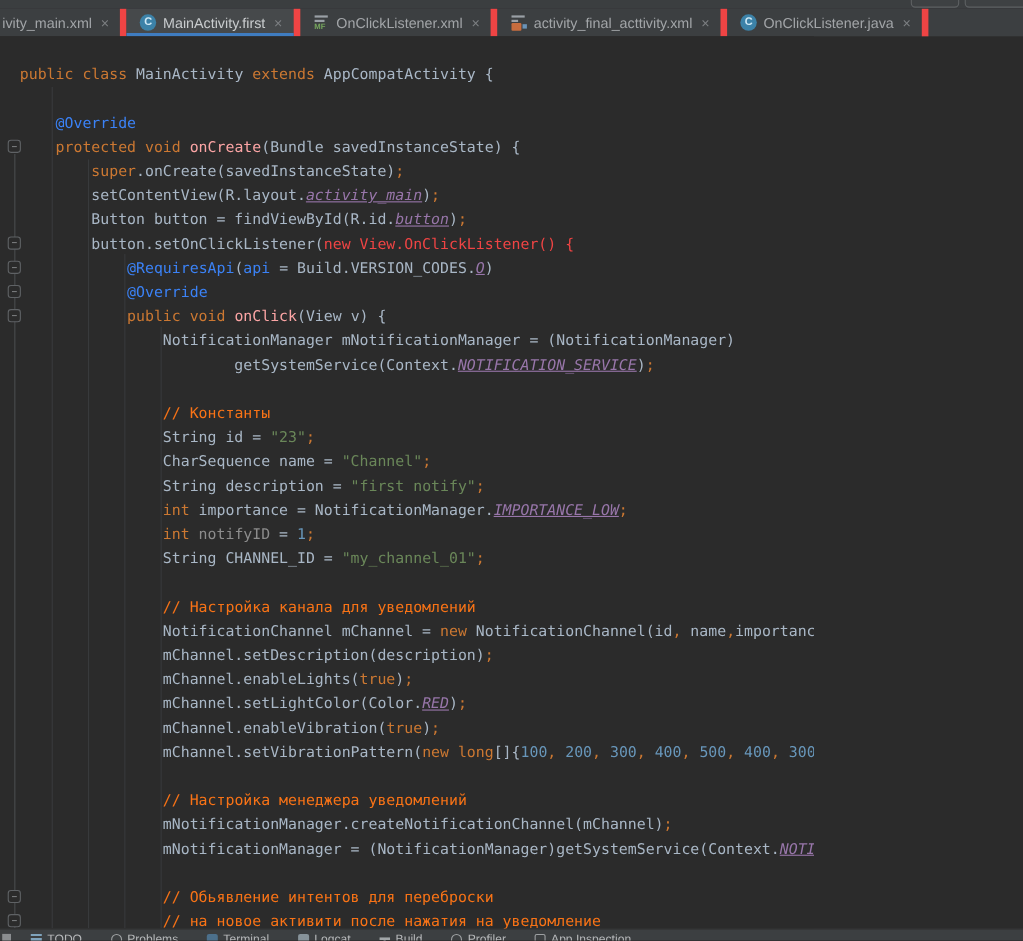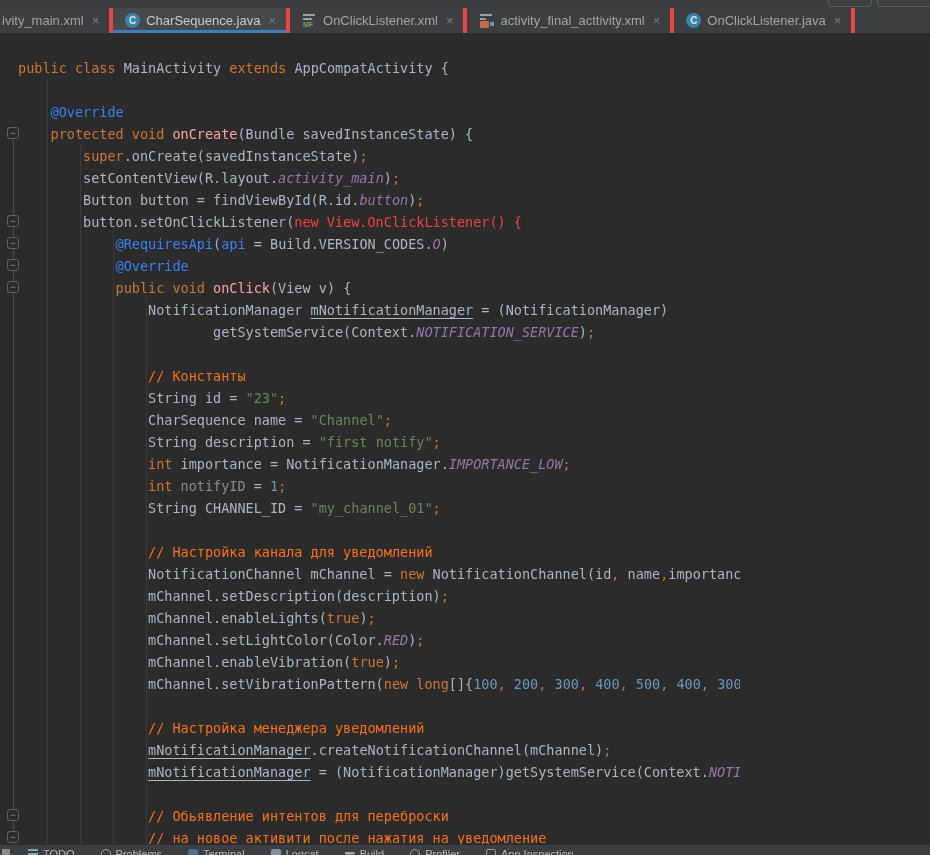--- a/index.html
+++ b/index.html
@@ -10,21 +10,21 @@
   
   #toolbar-strip { position:absolute; left:0; top:0; width:930px; height:8px;
                    background:#3B3E40; overflow:hidden; }
   .run-box { position:absolute; top:-8px; height:15px; border:1px solid #5E6163;
              border-radius:4px; background:#3E4143; }
 
   
   #tab-bar { position:absolute; left:0; top:8px; width:930px; height:25px;
              background:#3C3F41; display:flex; align-items:stretch; }
   .tab { position:relative; display:flex; align-items:center; gap:6px;
-         padding:0 10px 0 12px; border-right:4px solid #ef4444;
+         padding:0 10px 0 12px; border-right:6px solid #ef4444;
          color:#A2A5A8; font-size:13px; white-space:nowrap; cursor:default; }
   .tab.first { padding-left:2px; }
   .tab.active { background:#46494B; color:#C9CCCE; }
   .tab .underline { position:absolute; left:0; right:0; bottom:0; height:3px;
                     background:#3F7CC0; }
   .tab .close { color:#7C7F82; font-size:13px; margin-left:2px; }
   .ticon { width:15px; height:15px; position:relative; flex:0 0 15px; }
   .ticon.java-class-icon { border-radius:50%; background:#3C82A8;
         color:#CFE9F6; font-size:10px; font-weight:bold; text-align:center;
         line-height:15px; }
@@ -54,25 +54,25 @@
           font-family:"DejaVu Sans Mono", monospace; font-size:13.5px;
           line-height:22px; white-space:pre; }
   .code-line { height:22px; }
   .tok-k { color:#CC7832; }
   .tok-t { color:#A9B7C6; }
   .tok-m { color:#fca5a5; }
   .tok-a { color:#3b82f6; }
   .tok-s { color:#6A8759; }
   .tok-n { color:#6897BB; }
   .tok-c { color:#f97316; }
-  .tok-f { color:#9876AA; font-style:italic; }
+  .tok-f { color:#9876AA; font-style:italic;text-decoration:underline; }
   .tok-p { color:#CC7832; }
   .tok-g { color:#ef4444; }
   .tok-d { color:#8C8C8C; }
-  .tok-u { text-decoration:underline; text-underline-offset:3px; }
+  .tok-u { text-underline-offset:3px; }
 
   
   #status-bar { position:absolute; left:0; top:844px; width:930px; height:20px;
                 background:#3C3F41; border-top:1px solid #2E2E2E;
                 display:flex; align-items:flex-start; padding:3px 0 0 2px;
                 color:#B6B8BA; font-size:11px; }
   .sb-item { display:flex; align-items:center; gap:5px; margin-right:26px;
              white-space:nowrap; }
   .sb-icon { width:10px; height:10px; display:inline-block; }
   .sb-icon.todo-icon { background:repeating-linear-gradient(#7FA3BC 0 2px,
@@ -99,21 +99,21 @@
     </div>
   </div>
 
   <div id="tab-bar">
       <div class="tab first">
         <span>ivity_main.xml</span>
         <span class="close">×</span>
       </div>
       <div class="tab active">
         <span class="ticon java-class-icon">C</span>
-        <span>CharSequence.java</span>
+        <span>MainActivity.first</span>
         <span class="close">×</span>
         <div class="underline"></div>
       </div>
       <div class="tab">
         <span class="ticon manifest-file-icon">
           <span class="bar" style="top:1px;width:12px"></span>
           <span class="bar" style="top:5px;width:9px"></span>
           <span class="mf">MF</span>
         </span>
         <span>OnClickListener.xml</span>

